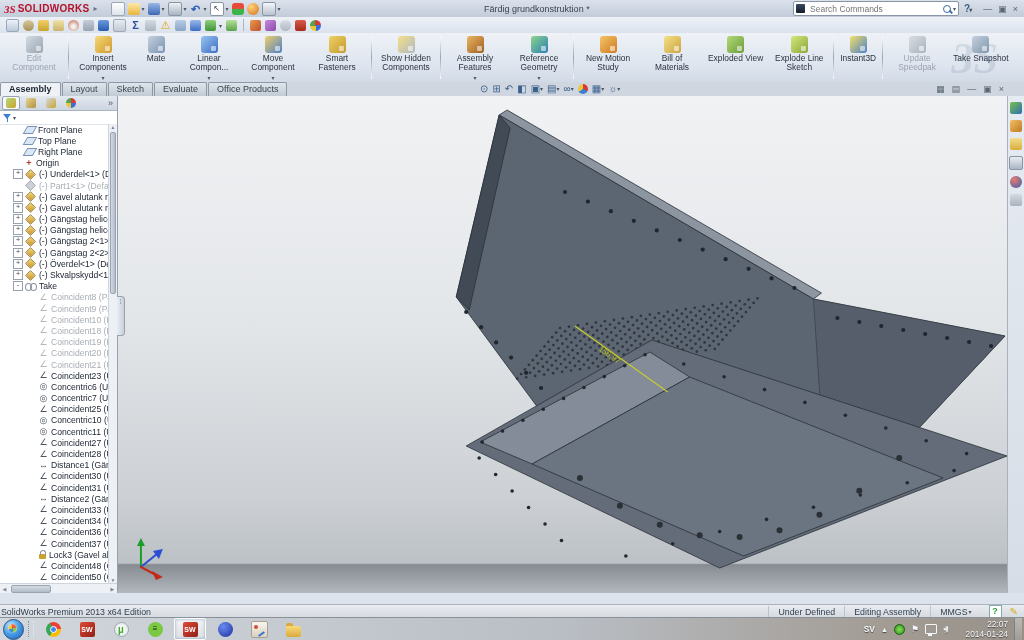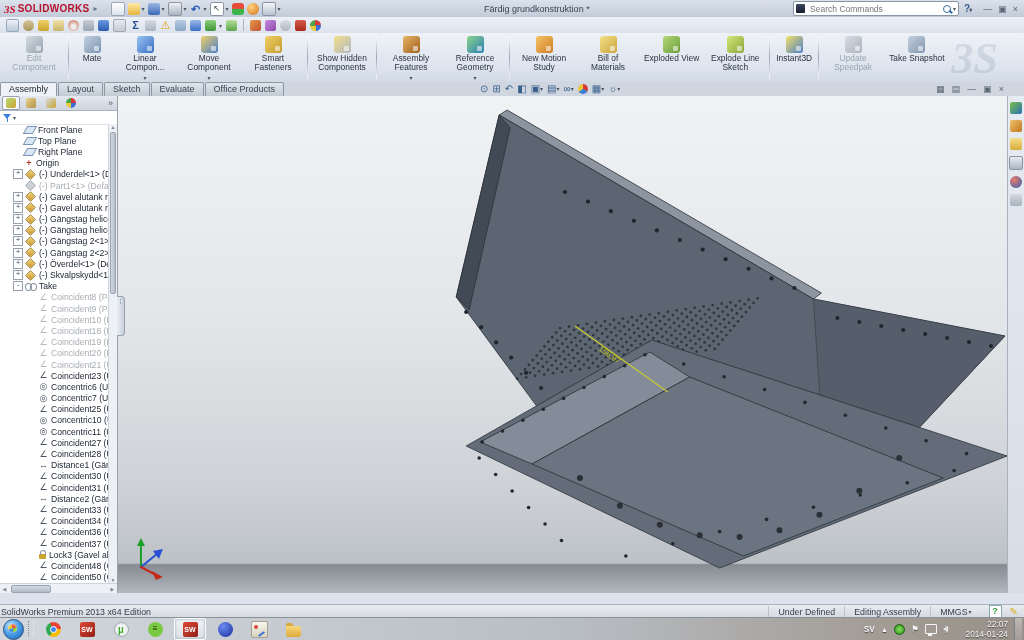--- a/index.html
+++ b/index.html
@@ -99,21 +99,21 @@
   .ci-take-snapshot-icon{background:linear-gradient(135deg,#c4d0de,#8096ad);}
   .watermark{position:absolute;right:26px;top:0px;font-family:"Liberation Serif",serif;
     font-style:italic;font-weight:bold;font-size:44px;color:rgba(90,110,140,.16);pointer-events:none;}
 
   
   .tabrow{position:absolute;left:0;top:82px;right:0;height:14px;background:#cfd6df;
     border-bottom:1px solid #98a2ae;display:flex;align-items:flex-end;}
   .cmtabs{display:flex;align-items:flex-end;height:14px;}
   .cmtab{font-size:9px;padding:1px 8px 1px;margin-right:1px;border:1px solid #8f99a5;border-bottom:none;
     background:linear-gradient(#dfe5ec,#c2cad4);color:#3a4450;border-radius:2px 2px 0 0;line-height:11px;}
-  .cmtab.active{background:#eef2f6;font-weight:normal;color:#1a2330;}
+  .cmtab.active{background:#eef2f6;font-weight:bold;color:#1a2330;}
   .headsup{position:absolute;left:480px;top:1px;display:flex;align-items:center;gap:4px;}
   .hu{font-size:10px;line-height:12px;color:#3a618e;display:flex;align-items:center;gap:1px;}
   .hu .g{display:inline-block;}
   .hu-edit-appearance-icon .g{width:10px;height:10px;border-radius:50%;
      background:conic-gradient(#d83a3a 0 33%,#3a7fd8 0 66%,#e8c93a 0 100%);color:transparent;overflow:hidden;}
   .docbtns{position:absolute;right:20px;top:2px;display:flex;gap:7px;color:#5a6674;font-size:9px;}
 
   
   .main{position:absolute;left:0;top:96px;right:0;bottom:47px;display:flex;}
 
@@ -332,20 +332,25 @@
       <span class="ti ti-pie-icon"></span>
     </div>
 
   <div class="cmrow" id="cmrow">
     <div class="watermark">3S</div>
   <div class="cmb disabled">
         <div class="ci ci-edit-component-icon"></div>
         <div>Edit Component</div>
       </div>
       <div class="cmsep"></div>
+      <div class="cmb">
+        <div class="ci ci-insert-components-icon"></div>
+        <div>Insert Components</div>
+        <span class="caret">▾</span>
+      </div>
       <div class="cmb">
         <div class="ci ci-mate-icon"></div>
         <div>Mate</div>
       </div>
       <div class="cmb">
         <div class="ci ci-linear-pattern-icon"></div>
         <div>Linear Compon...</div>
         <span class="caret">▾</span>
       </div>
       <div class="cmb">

